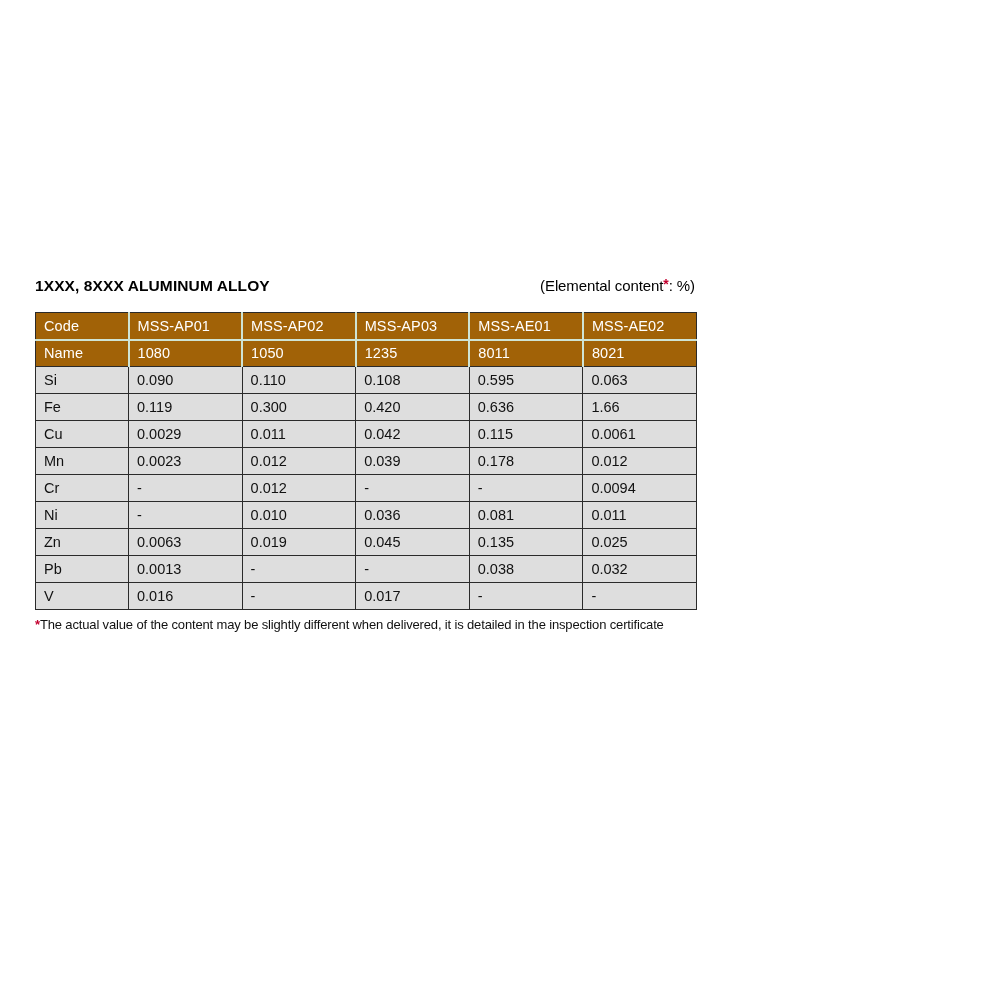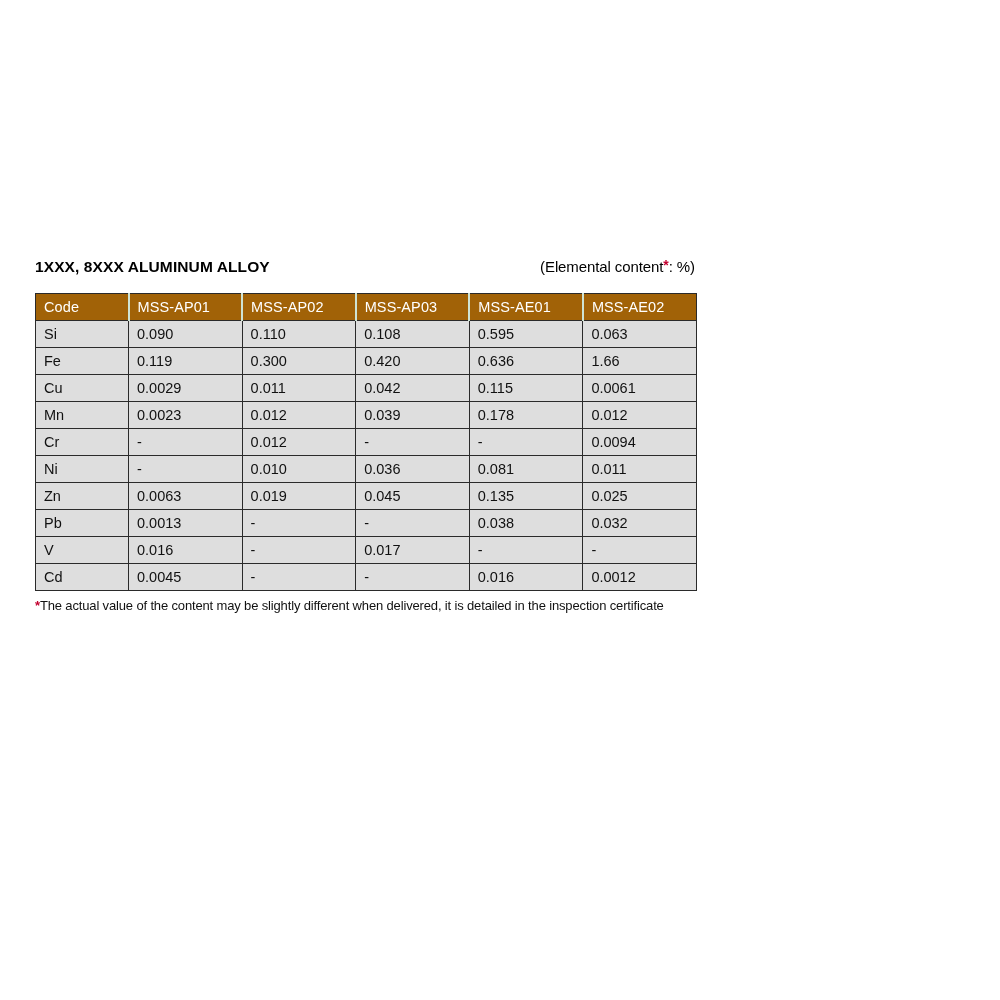--- a/index.html
+++ b/index.html
@@ -12,21 +12,21 @@
     height: 1000px;
     font-family: "Liberation Sans", sans-serif;
     color: #000000;
     overflow: hidden;
     position: relative;
   }
 
   .sheet {
     position: absolute;
     left: 35px;
-    top: 257px;
+    top: 276px;
     width: 945px;
   }
 
   
   .title-row {
     display: flex;
     align-items: baseline;
     height: 30px;
     width: 660px;
   }
@@ -129,20 +129,28 @@
     </colgroup>
     <thead>
       <tr>
         <th>Code</th>
         <th>MSS-AP01</th>
         <th>MSS-AP02</th>
         <th>MSS-AP03</th>
         <th>MSS-AE01</th>
         <th>MSS-AE02</th>
       </tr>
+      <tr>
+        <th>Name</th>
+        <th>1080</th>
+        <th>1050</th>
+        <th>1235</th>
+        <th>8011</th>
+        <th>8021</th>
+      </tr>
     </thead>
     <tbody>
       <tr>
         <td>Si</td>
         <td>0.090</td>
         <td>0.110</td>
         <td>0.108</td>
         <td>0.595</td>
         <td>0.063</td>
       </tr>
@@ -203,26 +211,18 @@
         <td>0.032</td>
       </tr>
       <tr>
         <td>V</td>
         <td>0.016</td>
         <td>-</td>
         <td>0.017</td>
         <td>-</td>
         <td>-</td>
       </tr>
-      <tr>
-        <td>Cd</td>
-        <td>0.0045</td>
-        <td>-</td>
-        <td>-</td>
-        <td>0.016</td>
-        <td>0.0012</td>
-      </tr>
     </tbody>
   </table>
 
   <div class="footnote"><span class="ast">*</span><span>The actual value of the content may be slightly different when delivered, it is detailed in the inspection certificate</span></div>
 
 </div>
 
 </body></html>

